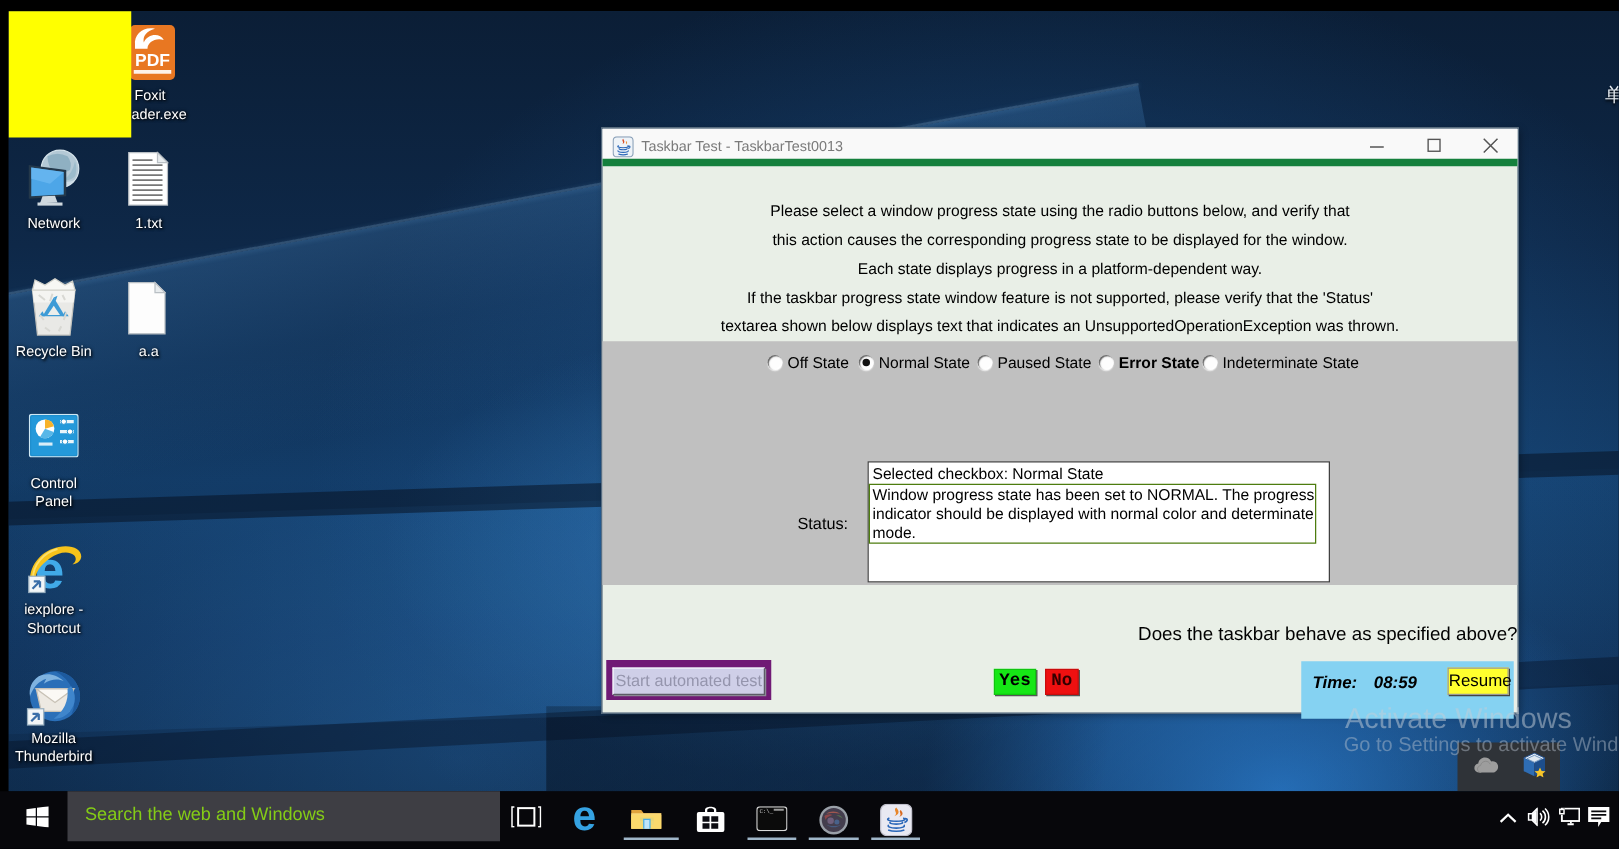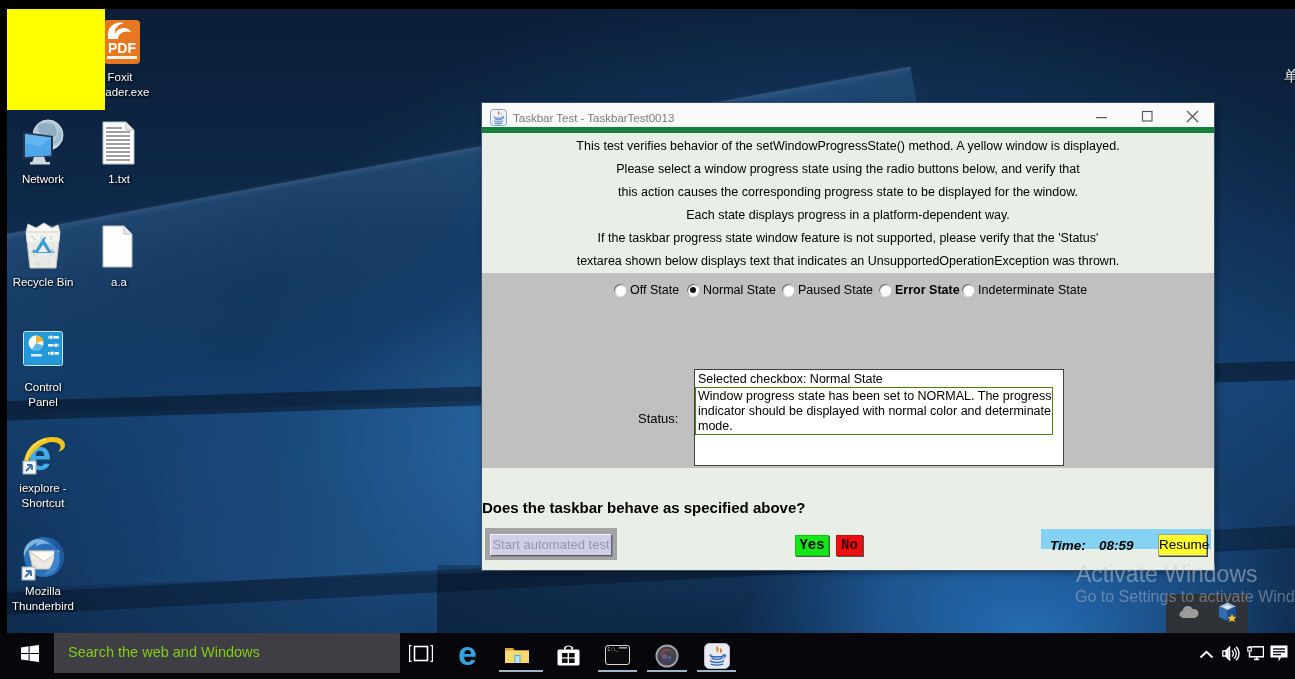--- a/index.html
+++ b/index.html
@@ -47,33 +47,33 @@
   .radio { position:absolute; width:12px; height:12px; border-radius:50%; background:#fdfdfd;
     box-shadow: inset 1px 1px 1px rgba(80,80,80,0.9), inset -1px -1px 1px rgba(255,255,255,0.9), 0 1px 1px rgba(255,255,255,0.7); }
   .radio .dot { position:absolute; left:3px; top:3px; width:6px; height:6px; border-radius:50%; background:#111; }
   .rlabel { position:absolute; font-size:12.5px; color:#000; height:16px; line-height:16px; }
 
   #statuslbl { position:absolute; font-size:13px; color:#000; }
   #statusarea { position:absolute; left:212px; top:266px; width:370px; height:97px; background:#fff;
     border:1px solid #404040; font-size:12.5px; line-height:15px; color:#000; }
   #redbox { position:absolute; left:0px; top:17px; width:358px; height:48px; border:1px solid #4d7c0f; }
 
-  #question { position:absolute; left:0; top:396px; width:732px; text-align:left; font-size:15px; font-weight:bold; color:#000; height:17px; line-height:17px; }
-
-  #startwrap { position:absolute; left:3px; top:425px; width:132px; height:32px; background:#a3a3a3; }
+  #question { position:absolute; left:0; top:396px; width:732px; text-align:right; font-size:15px; font-weight:normal; color:#000; height:17px; line-height:17px; }
+
+  #startwrap { position:absolute; left:3px; top:425px; width:132px; height:32px; background:#701a75; }
   #startbtn { position:absolute; left:5px; top:6px; width:122px; height:22px; background:#cfcfe8;
     border-top:1px solid #f4f4fa; border-left:1px solid #f4f4fa; border-right:1px solid #5c5c66; border-bottom:1px solid #5c5c66;
     box-shadow:1px 1px 0 #8a8a94; color:#9595ad; font-size:13px; text-align:center; line-height:20px; }
   #yesbtn { position:absolute; left:313px; top:432px; width:34px; height:21px; background:#16e716;
     box-shadow:1px 1px 0 #555, inset 0 0 0 1px rgba(0,90,0,0.25); color:#000; font-family:"Liberation Mono", monospace;
     font-size:14px; font-weight:bold; text-align:center; line-height:20px; }
   #nobtn { position:absolute; left:354px; top:432px; width:27px; height:21px; background:#ee1010;
     box-shadow:1px 1px 0 #555, inset 0 0 0 1px rgba(90,0,0,0.25); color:#300; font-family:"Liberation Mono", monospace;
     font-size:14px; font-weight:bold; text-align:center; line-height:20px; }
-  #bluepanel { position:absolute; left:559px; top:426px; width:170px; height:20px; background:#85d2f2; }
+  #bluepanel { position:absolute; left:559px; top:426px; width:170px; height:46px; background:#85d2f2; }
   #timelbl { position:absolute; left:9px; top:9px; font-size:13.5px; font-weight:bold; font-style:italic; color:#000; }
   #timeval { position:absolute; left:58px; top:9px; font-size:13.5px; font-weight:bold; font-style:italic; color:#000; }
   #resumebtn { position:absolute; left:117px; top:5px; width:49px; height:22px; background:#ffff2e;
     border:1px solid #999; box-shadow:1px 1px 0 #444; color:#000; font-size:13.5px; text-align:center; line-height:20px; }
 
   
   #act1 { left:1076px; top:561px; font-size:23px; color:rgba(195,205,216,0.50); z-index:40; white-space:nowrap; }
   #act2 { left:1075px; top:588px; font-size:16px; color:rgba(182,194,206,0.46); z-index:40; white-space:nowrap; }
 
   
@@ -239,21 +239,20 @@
     </svg>
     <svg class="winbtn" style="left:643px;" width="45" height="29" viewBox="0 0 45 29">
       <rect x="17.5" y="8.5" width="9.5" height="9.5" fill="none" stroke="#555" stroke-width="1.1"></rect>
     </svg>
     <svg class="winbtn" style="left:688px;" width="45" height="29" viewBox="0 0 45 29">
       <path d="M17 8 L28 19 M28 8 L17 19" stroke="#555" stroke-width="1.2"></path>
     </svg>
   </div>
   <div id="greyband"></div>
 
-  <div class="tline" style="top:32px;">This test verifies behavior of the setWindowProgressState() method. A yellow window is displayed.</div>
   <div class="tline" style="top:55px;">Please select a window progress state using the radio buttons below, and verify that</div>
   <div class="tline" style="top:78px;">this action causes the corresponding progress state to be displayed for the window.</div>
   <div class="tline" style="top:101px;">Each state displays progress in a platform-dependent way.</div>
   <div class="tline" style="top:124px;">If the taskbar progress state window feature is not supported, please verify that the 'Status'</div>
   <div class="tline" style="top:147px;">textarea shown below displays text that indicates an UnsupportedOperationException was thrown.</div>
 
   <div class="radio" style="left:132px; top:181px;"></div>
   <div class="rlabel" style="left:148px; top:179px;">Off State</div>
   <div class="radio" style="left:205px; top:181px;">
       <div class="dot"></div>

